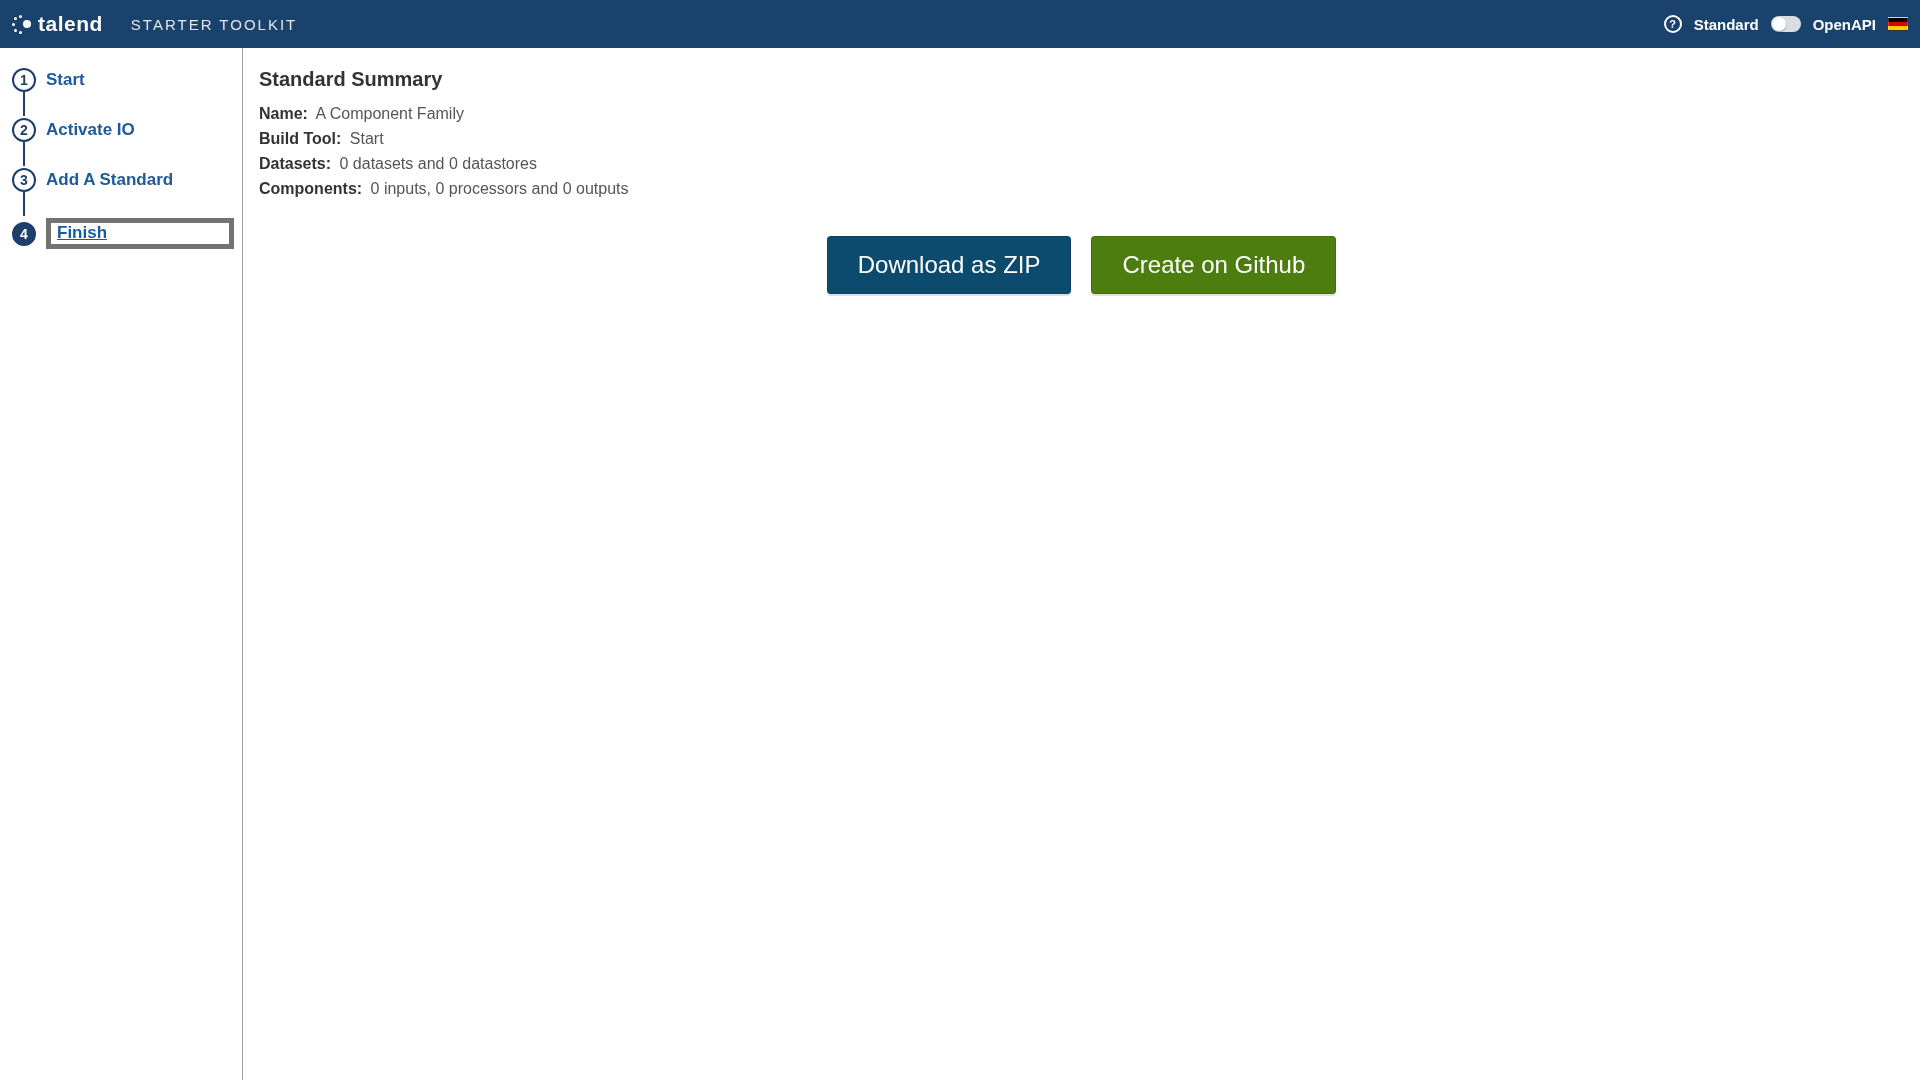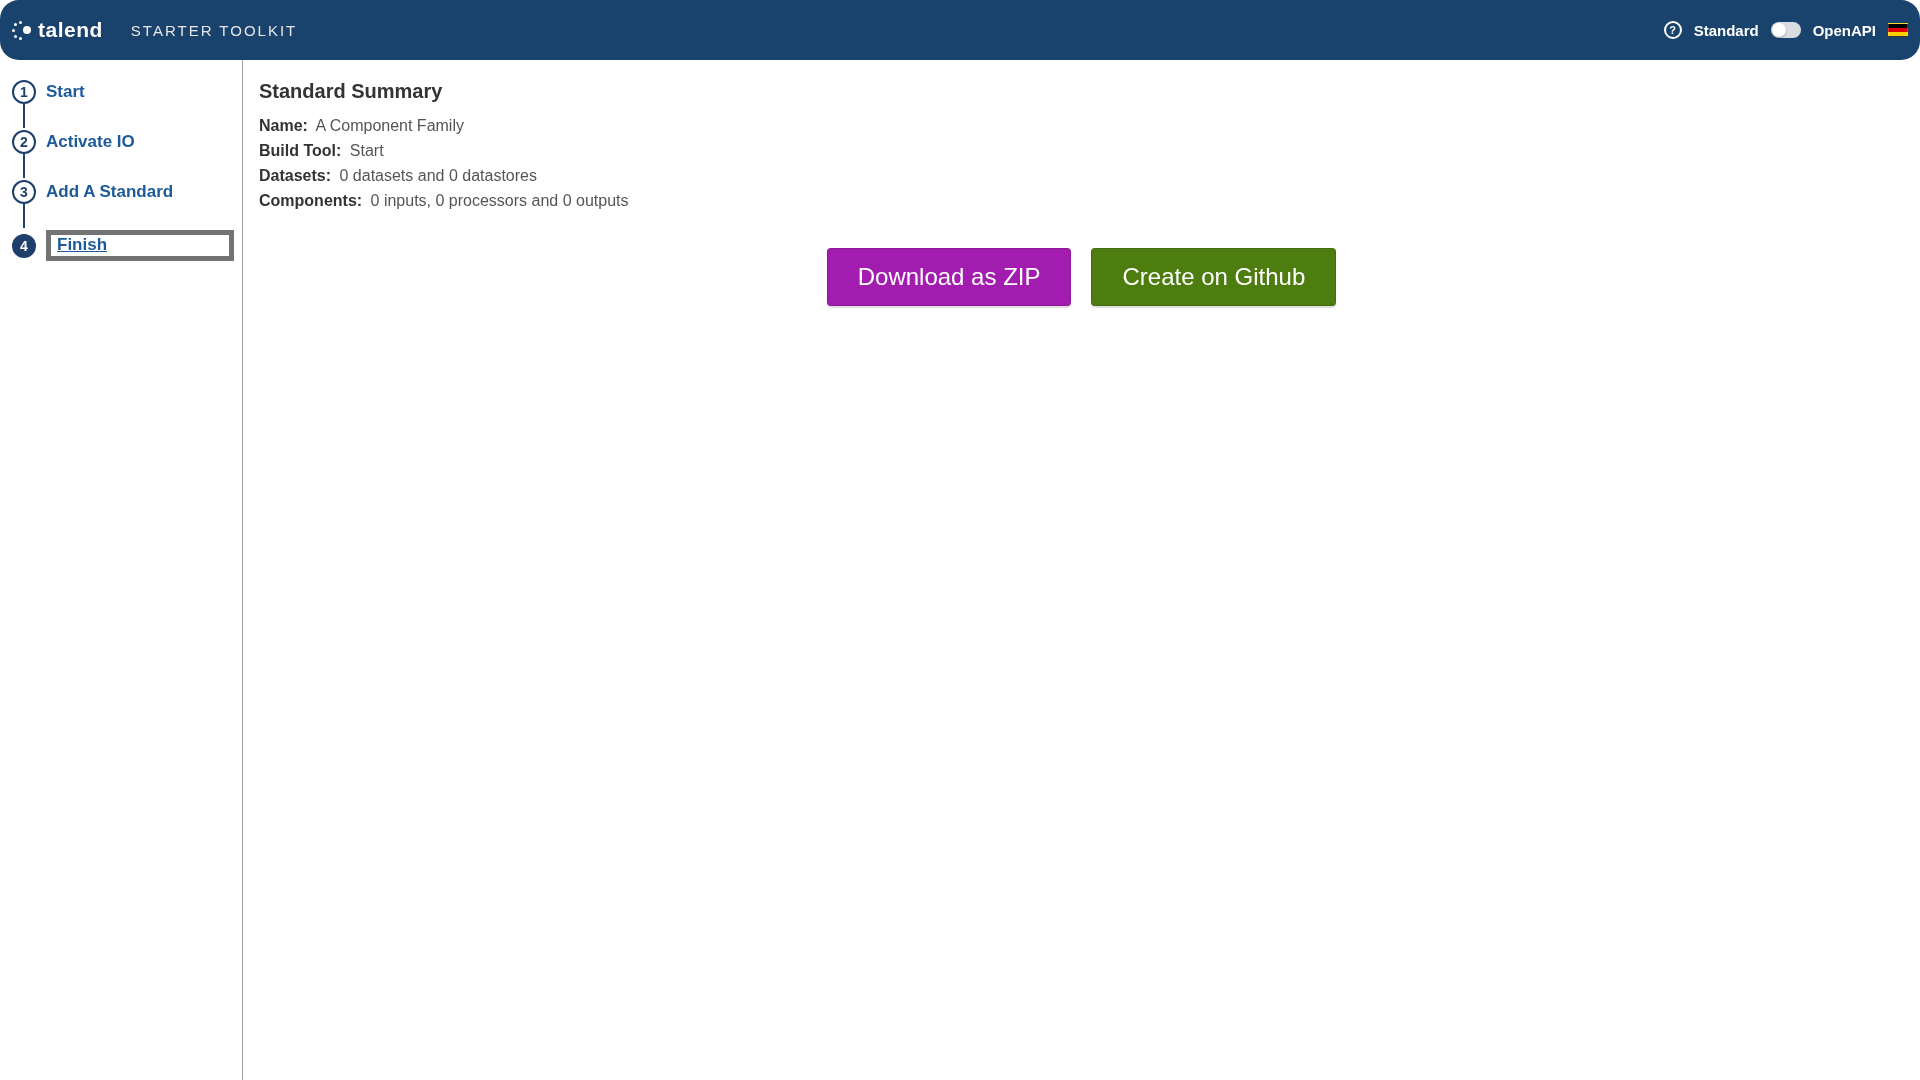--- a/index.html
+++ b/index.html
@@ -1,26 +1,25 @@
 <!DOCTYPE html>
 <html><head>
 <meta charset="utf-8">
 <style>
   * { box-sizing: border-box; margin: 0; padding: 0; }
   html, body { width: 1920px; height: 1080px; font-family: "Segoe UI", Arial, sans-serif; background:#fff; color:#333; }
   
   
   .header {
     background: #19426c;
-    height: 60px;
+    height: 48px;
     display: flex;
     align-items: center;
     padding: 0 12px;
     color: #fff;
-    border-radius: 19px;
   }
   .logo {
     display: flex;
     align-items: center;
     gap: 4px;
     font-weight: bold;
     font-size: 21px;
   }
   .logo-mark {
     position: relative;
@@ -129,21 +128,21 @@
   }
   .btn {
     font-size:24px;
     padding: 14px 30px;
     border-radius:4px;
     color:#fff;
     cursor:pointer;
     border:1px solid rgba(0,0,0,0.12);
     box-shadow: 0 2px 0 rgba(0,0,0,0.12);
   }
-  .btn-blue { background:#a21caf; }
+  .btn-blue { background:#0c4a6e; }
   .btn-green { background:#4d7c0f; }
 </style>
 </head>
 <body>
 
 <div class="header">
   <div class="logo">
     <span class="logo-mark">
       <span class="dot" style="left:2px; top:4px;"></span>
       <span class="dot" style="left:0px; top:10px;"></span>

